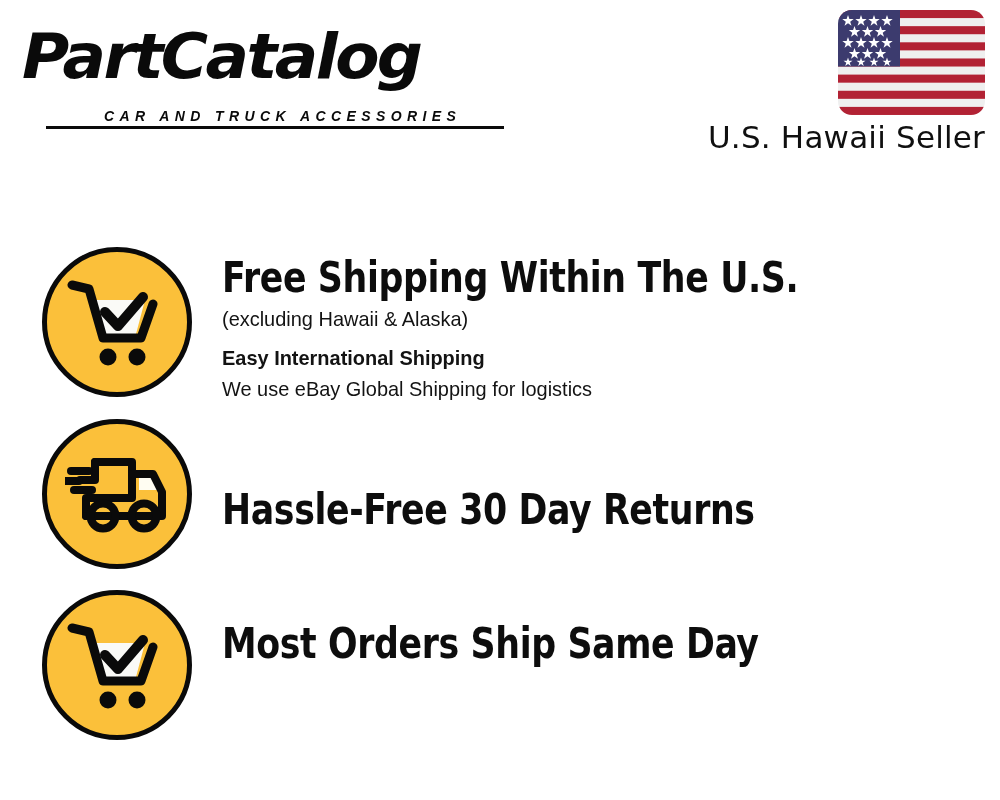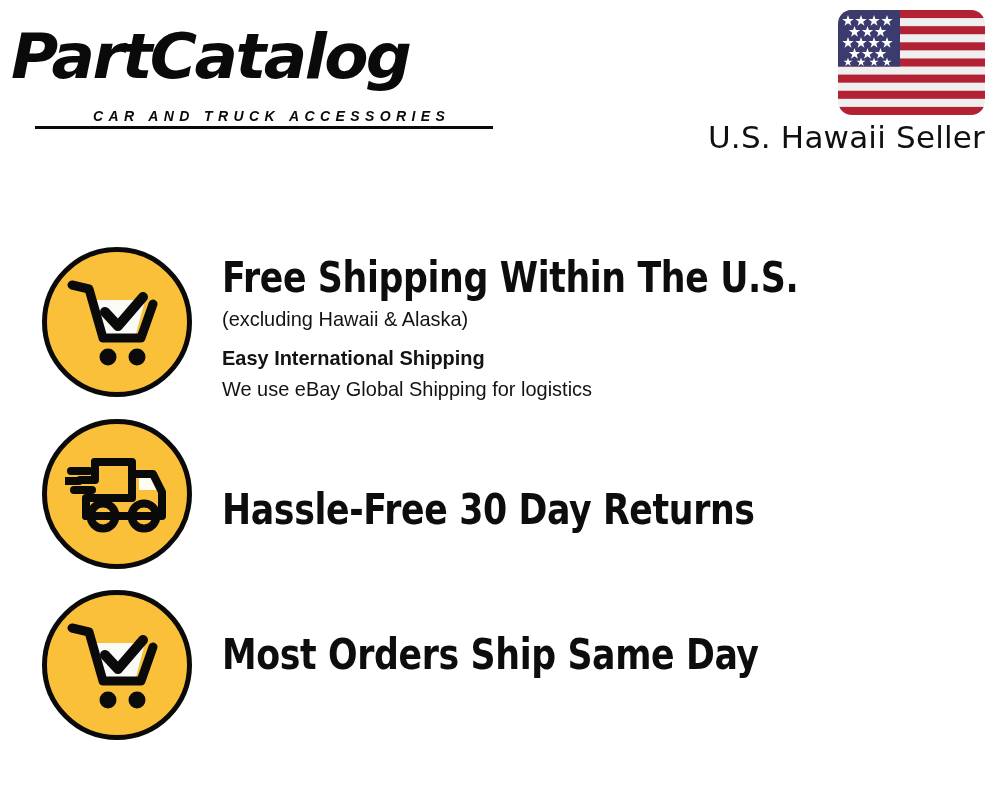--- a/index.html
+++ b/index.html
@@ -12,21 +12,21 @@
     height: 800px;
     position: relative;
     overflow: hidden;
     font-family: "Liberation Sans", sans-serif;
     color: #111111;
   }
 
   
   #brand-logo {
     position: absolute;
-    left: 11px;
+    left: 22px;
     top: 22px;
     width: 470px;
     height: 90px;
   }
   #brand-wordmark {
     position: absolute;
     left: 0;
     top: 0;
     font-family: "DejaVu Sans", sans-serif;
     font-weight: 700;
@@ -114,21 +114,21 @@
     display: block;
   }
 
   .feature-text {
     position: absolute;
     left: 222px;
     width: 760px;
   }
   #feature-row-shipping .feature-text { top: 6px; }
   #feature-row-returns  .feature-text { top: 46px; margin-top: 20px; }
-  #feature-row-sameday  .feature-text { top: 40px; }
+  #feature-row-sameday  .feature-text { top: 29px; }
 
   .feature-headline {
     font-family: "DejaVu Sans Condensed", "Liberation Sans Narrow", "Liberation Sans", sans-serif;
     font-weight: 700;
     font-size: 42px;
     line-height: 50px;
     letter-spacing: -0.4px;
     color: #0d0d0d;
     white-space: nowrap;
     transform: scaleX(0.92);

